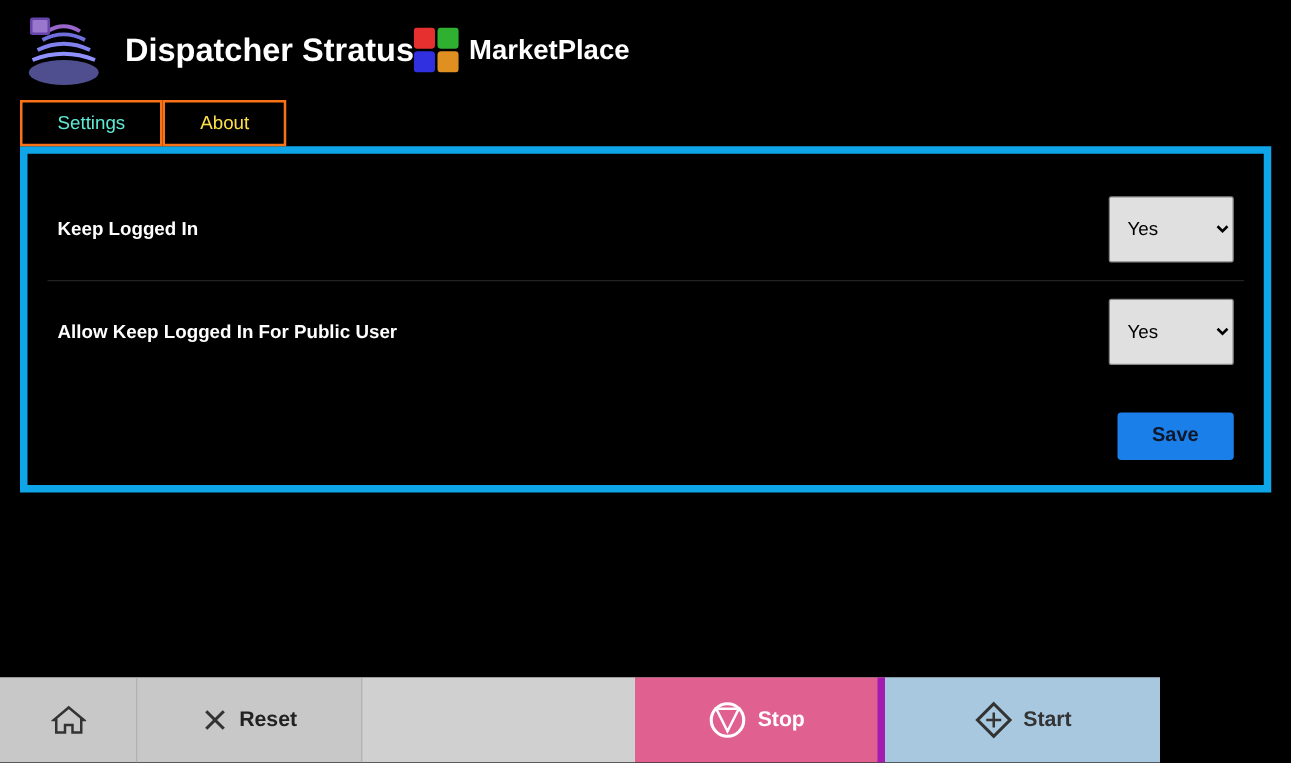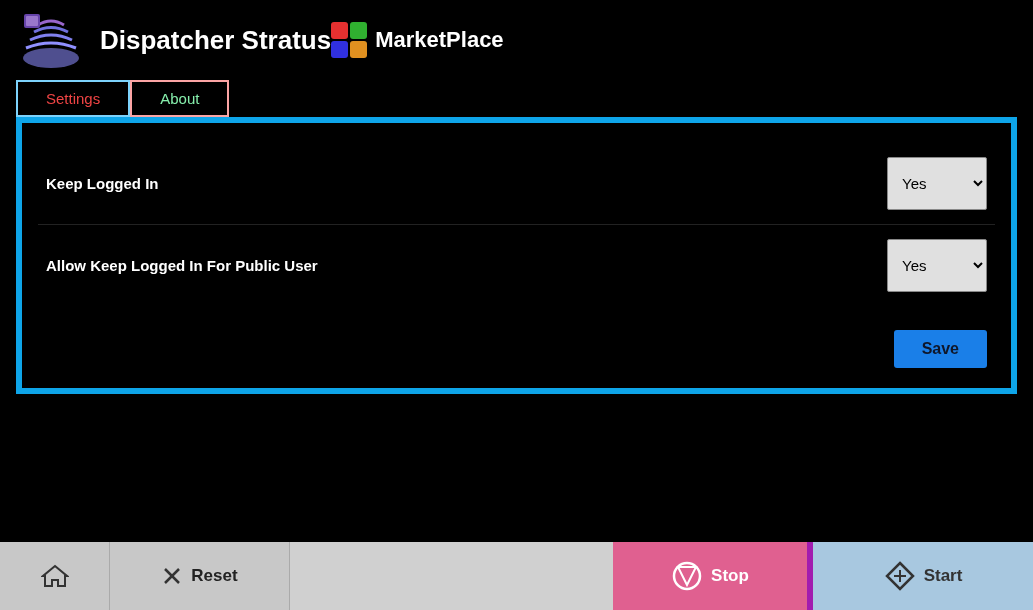--- a/index.html
+++ b/index.html
@@ -59,26 +59,26 @@
     }
     .tab {
       padding: 8px 28px;
       font-size: 15px;
       cursor: pointer;
       border: 2px solid transparent;
       background: transparent;
       color: #fff;
     }
     .tab.active-settings {
-      border: 2px solid #7dd3fc;
-      color: #ef4444;
+      border: 2px solid #f97316;
+      color: #5eead4;
     }
     .tab.active-about {
-      border: 2px solid #fca5a5;
-      color: #86efac;
+      border: 2px solid #f97316;
+      color: #fde047;
     }
 
     
     .main-panel {
       margin: 0 16px;
       border: 6px solid #0ea5e9;
       background: #000;
       padding: 20px 16px 16px;
     }
 
@@ -124,21 +124,21 @@
       cursor: pointer;
       border-radius: 3px;
       margin-left: 24px;
     }
 
     
     .bottom-toolbar {
       position: absolute;
       bottom: 0;
       left: 0;
-      width: 1033px;
+      width: 928px;
       height: 68px;
       background: #d0d0d0;
       display: flex;
       align-items: stretch;
     }
     .toolbar-btn {
       display: flex;
       align-items: center;
       justify-content: center;
       gap: 8px;

